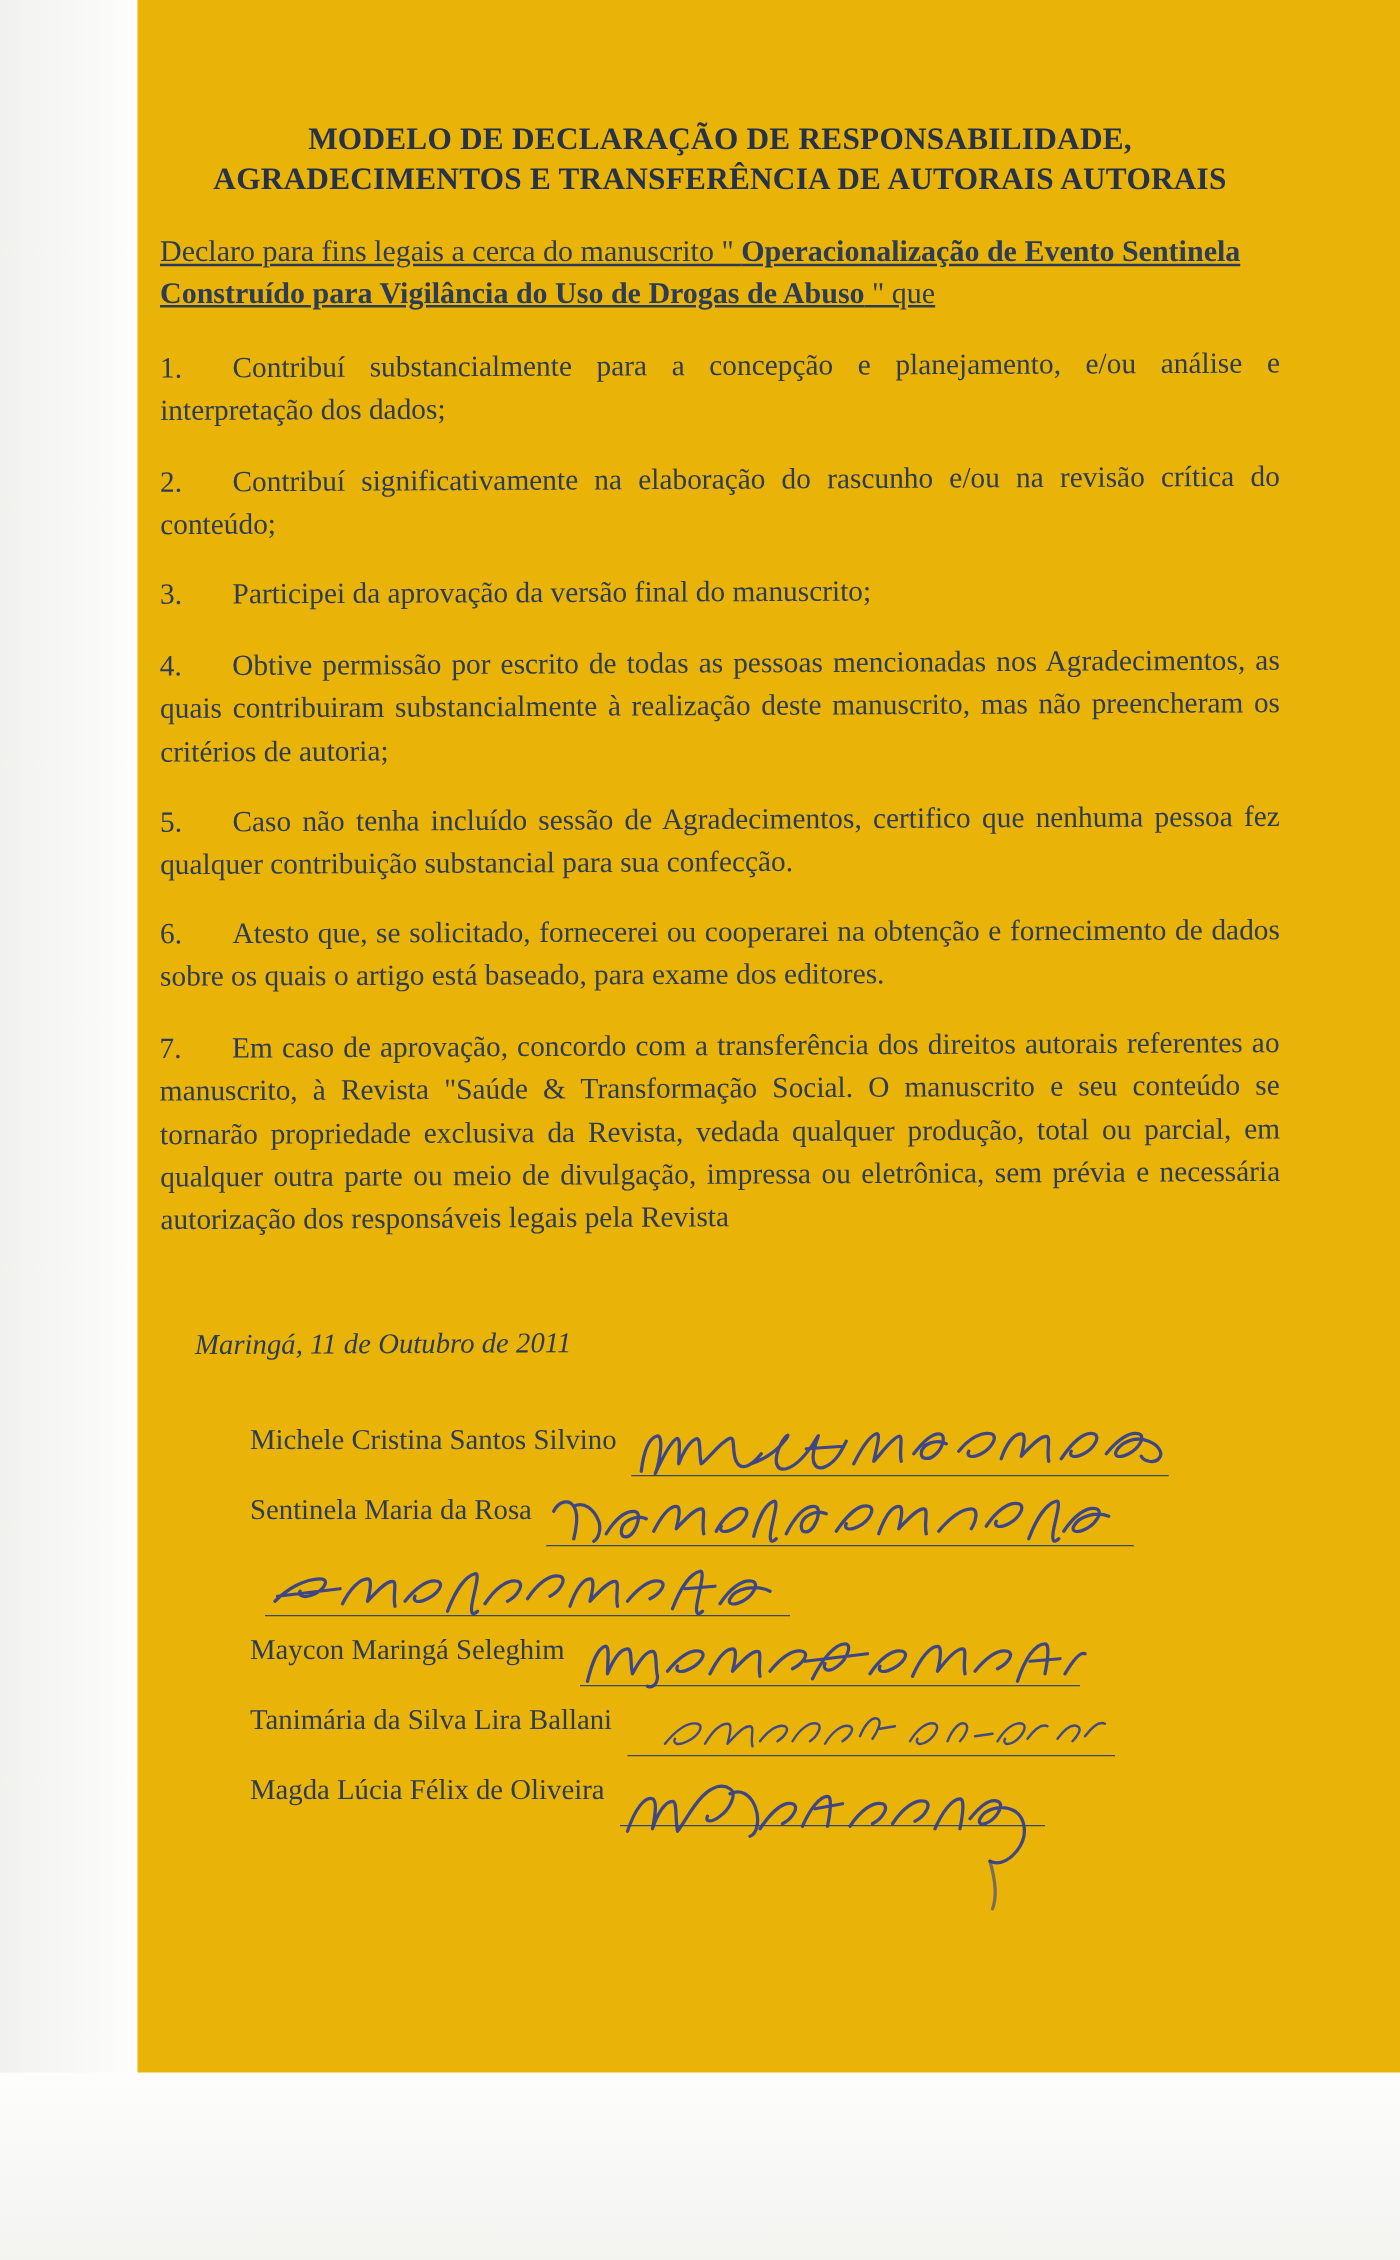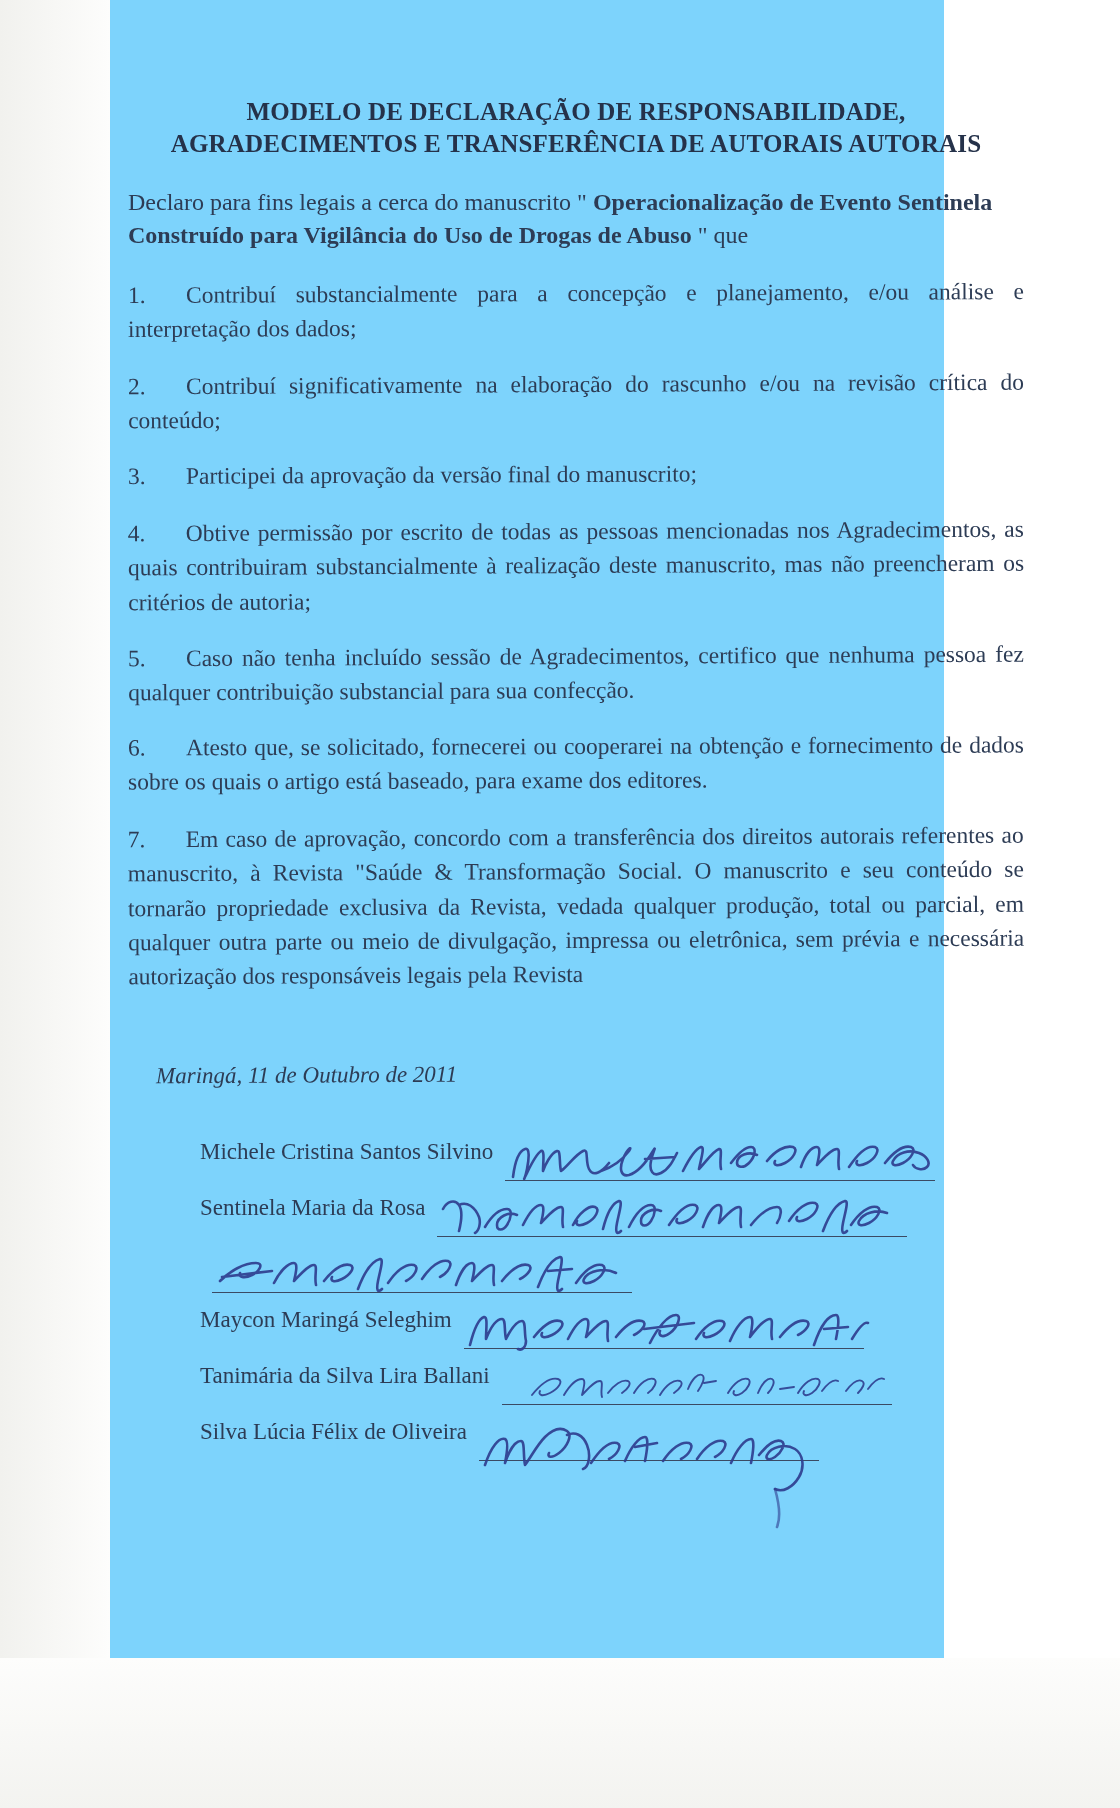--- a/index.html
+++ b/index.html
@@ -12,23 +12,23 @@
     height: 1808px;
     position: relative;
     font-family: "Liberation Serif", serif;
     color: #2b3a52;
     overflow: hidden;
   }
 
   .page {
     position: absolute;
     left: 0; top: 0;
-    width: 944px;
+    width: 1120px;
     height: 1808px;
-    background: #7dd3fc;
+    background: #eab308;
   }
 
   
   .scan-edge-left {
     position: absolute;
     left: 0; top: 0;
     width: 110px; height: 1808px;
     background: linear-gradient(to right, #f1f1ee 0%, #fdfdfc 100%);
     pointer-events: none;
   }
@@ -58,20 +58,21 @@
   }
   .doc-title .line2 {
     display: block;
   }
 
   .intro {
     font-size: 24px;
     line-height: 1.38;
     margin: 0 0 24px 0;
     color: #2d3c55;
+    text-decoration: underline;
   }
   .intro b {
     font-weight: bold;
   }
 
   .clause {
     font-size: 23.5px;
     line-height: 1.46;
     margin: 0 0 22px 0;
     text-align: justify;
@@ -246,21 +247,21 @@
         <span class="sig-name">Tanimária da Silva Lira Ballani</span>
         <div class="sig-line-wrap">
           <div class="sig-line" style="width: 390px;"></div>
           <svg class="sig-svg" width="400" height="46" viewBox="0 0 400 46">
             <path class="ink-thin" d="M30,30 C38,20 48,12 56,14 C62,16 56,24 48,28 C40,32 36,30 38,26 M62,30 C68,20 74,14 80,14 C84,14 82,22 80,30 C86,24 92,16 98,16 C102,16 98,26 100,32 M106,28 C112,20 120,14 126,16 C130,18 126,24 120,28 M132,28 C138,18 146,12 152,14 C156,16 152,24 146,28 M158,30 C164,20 172,14 178,16 C182,18 178,24 172,28 M186,24 C190,14 196,8 200,10 C204,12 200,20 196,26 M202,18 L214,16 M226,28 C232,18 240,12 246,14 C250,16 246,24 240,28 C234,32 230,30 232,26 M256,28 C260,18 266,12 270,14 C274,16 270,24 266,28 M278,24 L292,22 M296,28 C302,18 310,12 316,14 C320,16 316,24 310,28 C304,32 300,30 302,26 M320,26 C326,18 332,14 336,16 M344,26 C350,18 356,14 360,16 C364,18 360,24 356,28 M366,24 C372,16 378,12 382,14"></path>
           </svg>
         </div>
       </div>
 
       <div class="sig-row">
-        <span class="sig-name">Silva Lúcia Félix de Oliveira</span>
+        <span class="sig-name">Magda Lúcia Félix de Oliveira</span>
         <div class="sig-line-wrap">
           <div class="sig-line" style="width: 340px;"></div>
           <svg class="sig-svg" width="350" height="120" viewBox="0 0 350 120" style="bottom:-70px;">
             <path class="ink" d="M6,48 C12,30 20,20 26,22 C30,24 28,36 26,46 C30,34 36,24 42,24 C46,24 44,38 46,48 C52,40 58,28 66,20 C74,12 82,10 88,14 C94,18 88,30 80,36 C72,42 68,40 70,36 M88,18 C96,14 104,18 108,28 C112,38 110,50 104,52 M112,46 C120,34 130,24 138,26 C144,28 138,38 130,42 M146,44 C152,30 160,20 166,20 C170,20 168,34 166,44 M156,30 L178,26 M184,44 C192,32 202,24 210,26 C216,28 210,38 202,42 M218,42 C226,30 236,22 244,24 C250,26 244,36 236,40 M252,46 C258,32 266,22 272,22 C276,22 274,36 272,46 M280,38 C288,28 296,22 302,24 C308,26 302,36 296,40 C290,44 286,42 288,38 C292,30 306,26 316,32 C324,37 326,50 320,60 C314,70 304,76 296,72"></path>
             <path class="ink" d="M296,72 C300,86 302,100 298,110" style="opacity:0.6"></path>
           </svg>
         </div>
       </div>
 
     </div>

